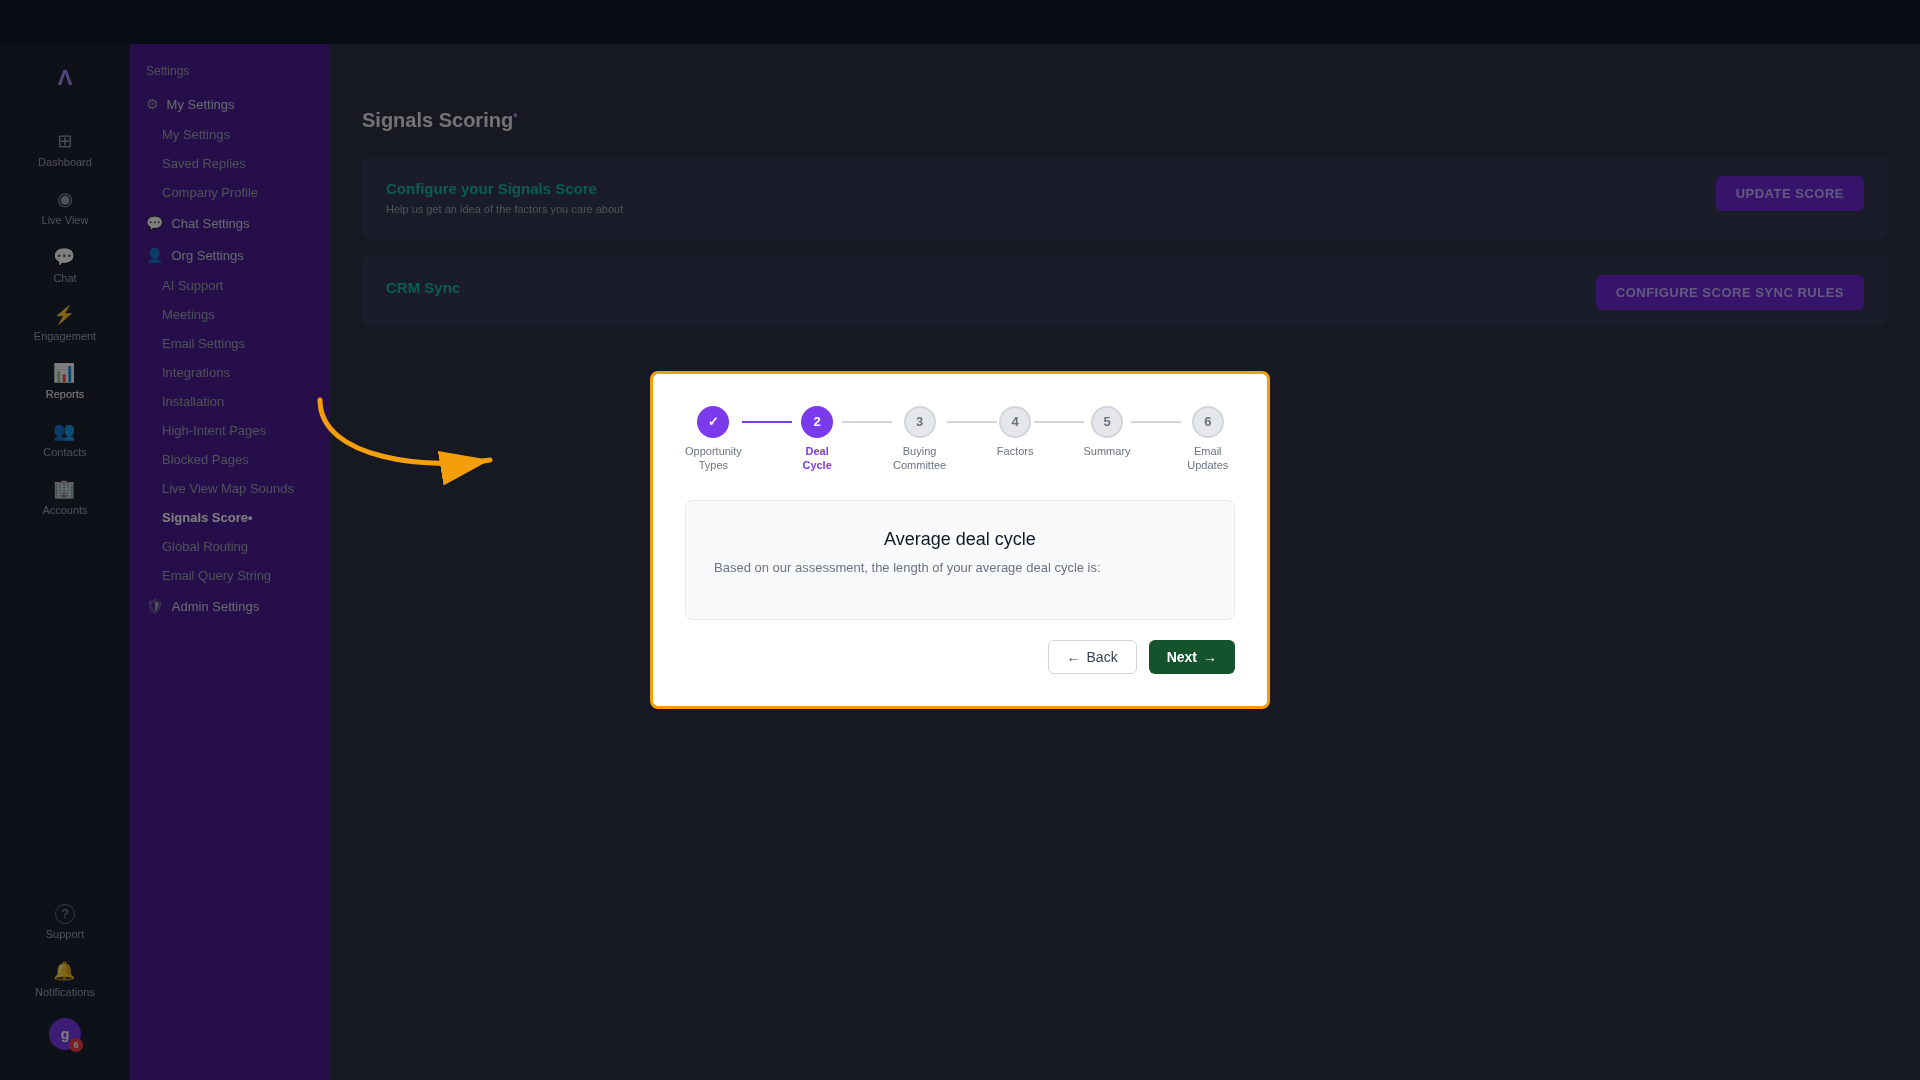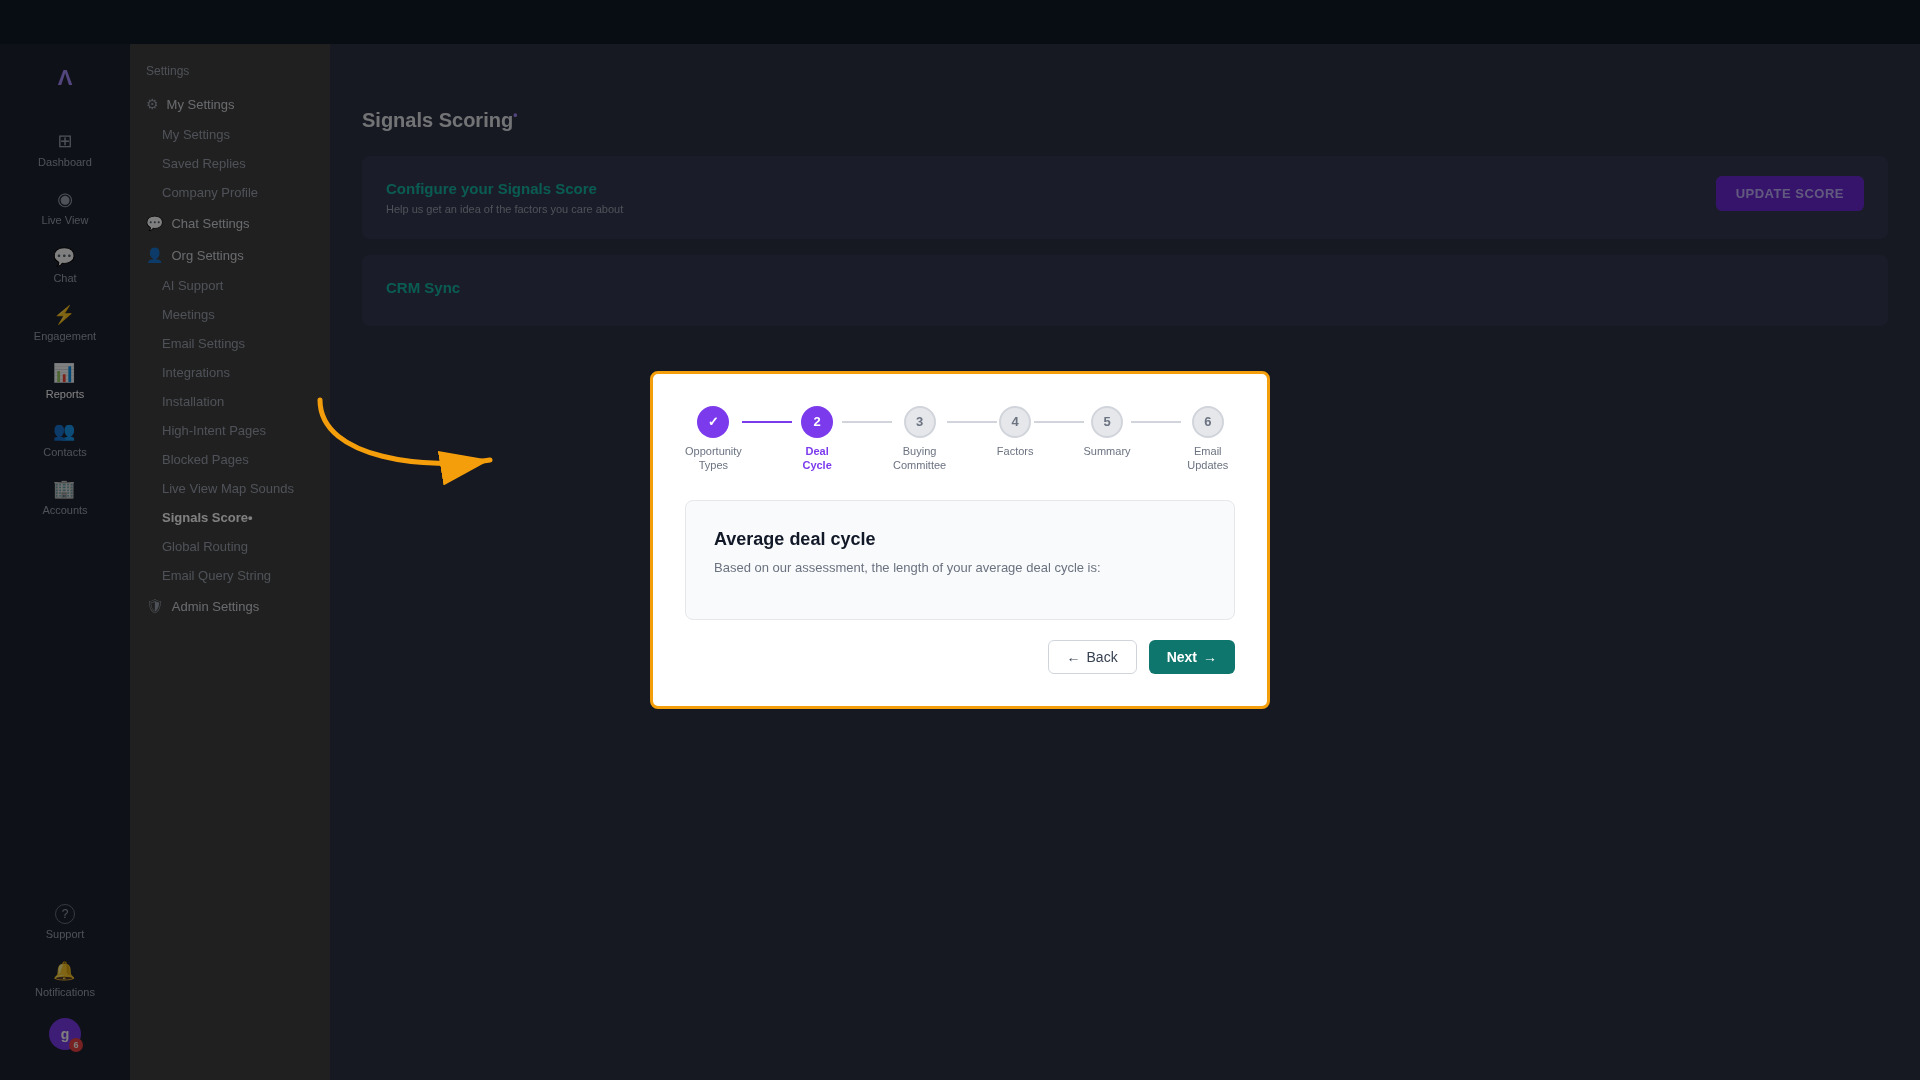--- a/index.html
+++ b/index.html
@@ -12,21 +12,21 @@
     .left-nav { width: 130px; background: #1f2330; display: flex; flex-direction: column; align-items: center; padding-top: 44px; height: 1080px; flex-shrink: 0; }
     .nav-logo { width: 36px; height: 36px; margin: 16px 0 24px; display: flex; align-items: center; justify-content: center; color: #a78bfa; font-size: 22px; font-weight: bold; }
     .nav-item { display: flex; flex-direction: column; align-items: center; padding: 10px 8px; cursor: pointer; color: #9ca3af; font-size: 11px; gap: 4px; width: 100%; text-align: center; }
     .nav-item .nav-icon { font-size: 18px; }
     .nav-item.active { color: #fff; }
     .nav-bottom { margin-top: auto; width: 100%; padding-bottom: 20px; }
     .nav-avatar { width: 32px; height: 32px; border-radius: 50%; background: #7c3aed; display: flex; align-items: center; justify-content: center; color: #fff; font-size: 14px; font-weight: bold; position: relative; margin: 0 auto; }
     .nav-badge { position: absolute; bottom: -2px; right: -2px; background: #ef4444; color: #fff; font-size: 9px; border-radius: 50%; width: 14px; height: 14px; display: flex; align-items: center; justify-content: center; }
 
     
-    .settings-sidebar { width: 200px; background: #404040; height: 1080px; padding-top: 44px; flex-shrink: 0; overflow-y: auto; }
+    .settings-sidebar { width: 200px; background: #4c1d95; height: 1080px; padding-top: 44px; flex-shrink: 0; overflow-y: auto; }
     .settings-sidebar-title { color: #9ca3af; font-size: 12px; padding: 20px 16px 10px; font-weight: 500; }
     .settings-section-header { display: flex; align-items: center; gap: 8px; padding: 8px 16px; color: #d1d5db; font-size: 13px; cursor: pointer; }
     .settings-section-header .section-icon { font-size: 14px; color: #9ca3af; }
     .settings-menu-item { padding: 7px 16px 7px 32px; color: #9ca3af; font-size: 13px; cursor: pointer; white-space: nowrap; overflow: hidden; text-overflow: ellipsis; }
     .settings-menu-item.active { color: #fff; font-weight: 600; }
 
     
     .main-content { flex: 1; background: #2d3245; padding-top: 44px; overflow-y: auto; position: relative; margin-top: 36px; }
     .page-content { padding: 28px 32px; }
     .page-title { font-size: 20px; font-weight: 600; color: #e5e7eb; margin-bottom: 24px; }
@@ -48,29 +48,29 @@
     .step-circle { width: 32px; height: 32px; border-radius: 50%; display: flex; align-items: center; justify-content: center; font-size: 13px; font-weight: 600; position: relative; z-index: 1; flex-shrink: 0; }
     .step-circle.done { background: #7c3aed; color: #fff; }
     .step-circle.active { background: #7c3aed; color: #fff; }
     .step-circle.inactive { background: #e5e7eb; color: #6b7280; border: 2px solid #d1d5db; }
     .step-label { font-size: 11px; color: #6b7280; text-align: center; margin-top: 6px; max-width: 60px; line-height: 1.3; }
     .step-label.active { color: #7c3aed; font-weight: 600; }
     .steps-row { display: flex; align-items: flex-start; justify-content: center; }
 
     
     .modal-body { background: #f9fafb; border: 1px solid #e5e7eb; border-radius: 8px; padding: 28px; margin-bottom: 20px; }
-    .modal-body-title { font-size: 18px; font-weight: 700; color: #111827; margin-bottom: 10px; }
+    .modal-body-title { font-size: 18px; font-weight: 400; color: #111827; margin-bottom: 10px; text-align: center; }
     .modal-body-desc { font-size: 13px; color: #6b7280; margin-bottom: 16px; }
     .deal-cycle-value { display: flex; align-items: center; gap: 10px; font-size: 16px; font-weight: 700; color: #111827; }
     .edit-icon { color: #6b7280; cursor: pointer; font-size: 16px; }
 
     
     .modal-footer { display: flex; justify-content: flex-end; gap: 12px; }
     .btn-back { background: #fff; color: #374151; border: 1px solid #d1d5db; padding: 8px 18px; border-radius: 6px; font-size: 14px; cursor: pointer; display: flex; align-items: center; gap: 6px; }
-    .btn-next { background: #0f766e; color: #fff; border: none; padding: 8px 18px; border-radius: 6px; font-size: 14px; font-weight: 600; cursor: pointer; display: flex; align-items: center; gap: 6px; }
+    .btn-next { background: #14532d; color: #fff; border: none; padding: 8px 18px; border-radius: 6px; font-size: 14px; font-weight: 600; cursor: pointer; display: flex; align-items: center; gap: 6px; }
   </style>
 </head>
 <body>
 
 <div class="top-bar"></div>
 
 <div class="left-nav">
   <div class="nav-logo">Λ</div>
 
   <div class="nav-item">
@@ -165,20 +165,21 @@
     </h1>
 
     <div class="section-card">
       <div class="section-card-title">Configure your Signals Score</div>
       <div class="section-card-desc">Help us get an idea of the factors you care about</div>
       <button class="btn-purple">UPDATE SCORE</button>
     </div>
 
     <div class="section-card">
       <div class="section-card-title">CRM Sync</div>
+      <button class="btn-purple">CONFIGURE SCORE SYNC RULES</button>
     </div>
   </div>
 
   <div class="overlay">
 
     <div style="position:fixed;left:290px;top:380px;z-index:250;pointer-events:none;">
       <svg width="220" height="120" viewBox="0 0 220 120">
         <defs>
           <marker id="arrowhead" markerWidth="10" markerHeight="7" refX="10" refY="3.5" orient="auto">
             <polygon points="0 0, 10 3.5, 0 7" fill="#f59e0b"></polygon>

